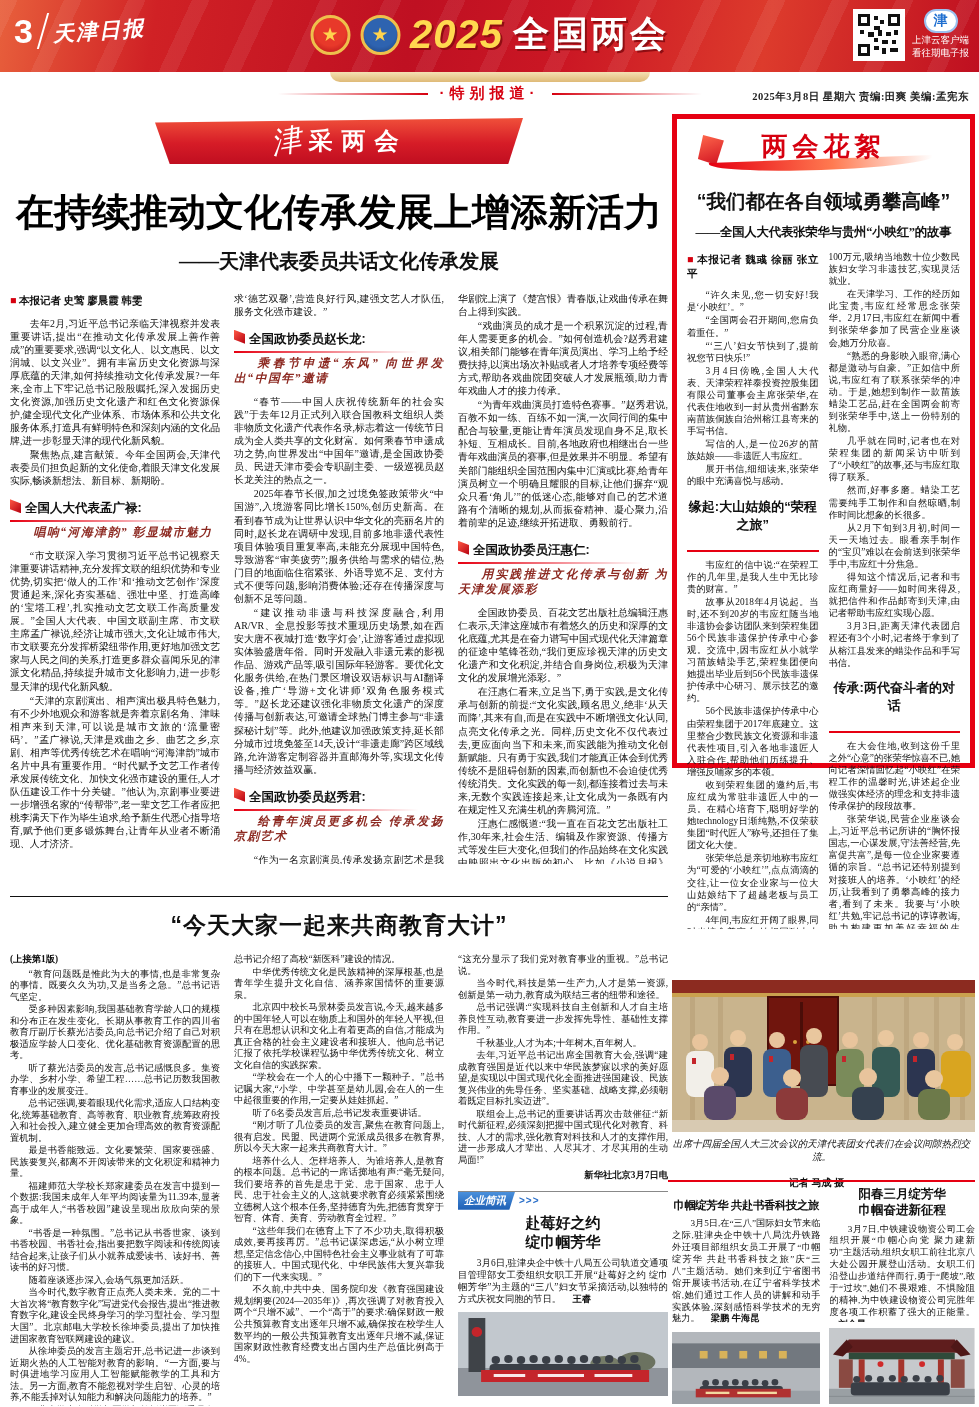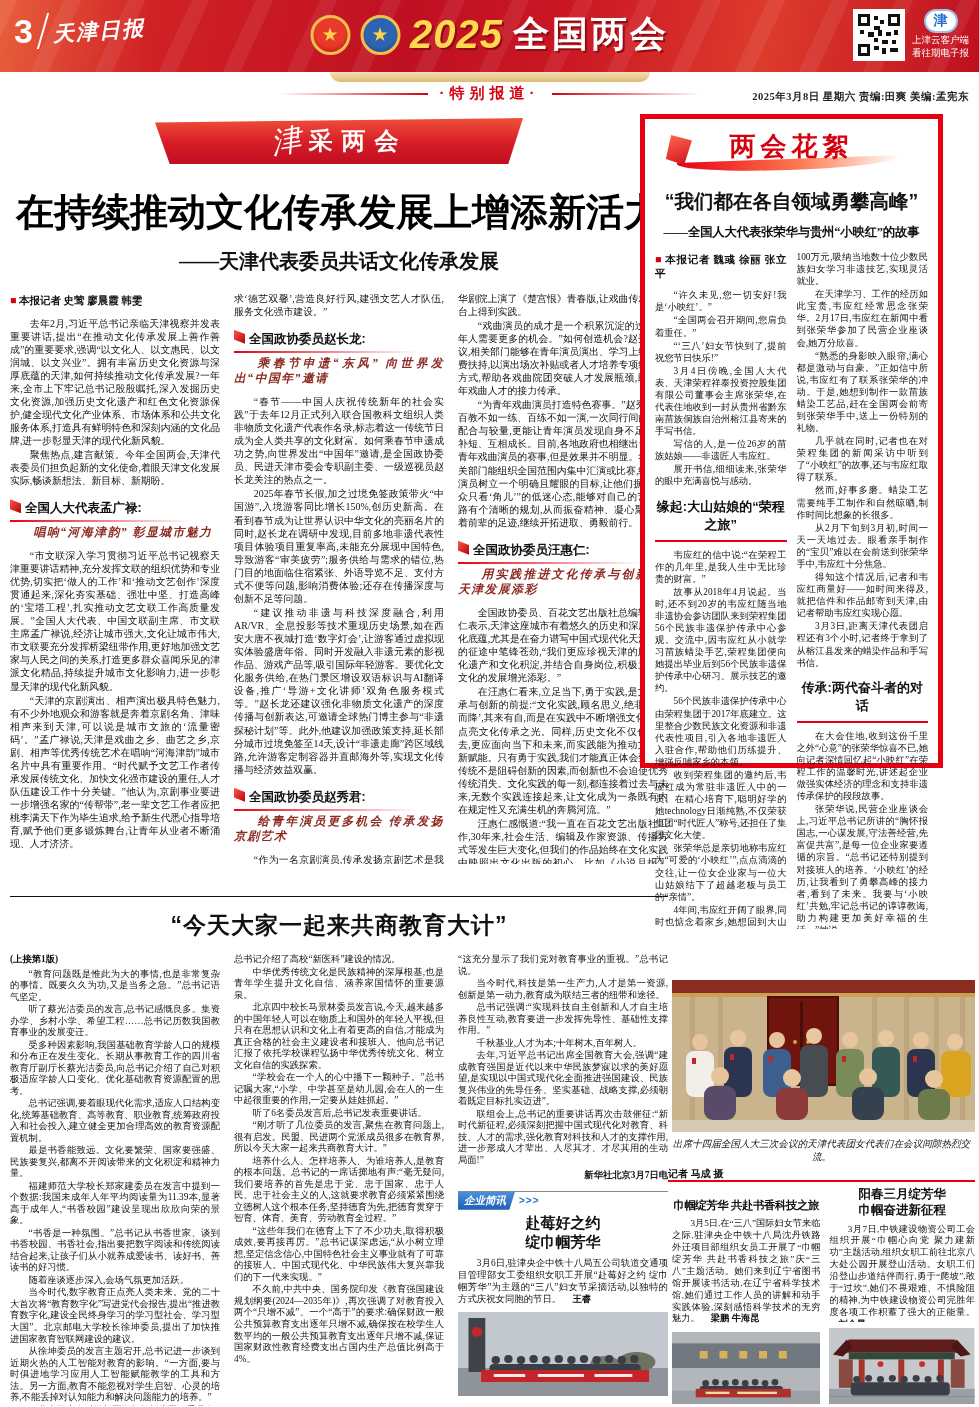--- a/index.html
+++ b/index.html
@@ -47,54 +47,54 @@
   .para{text-indent:2em;margin:0 0 1px}
   .para.cont{text-indent:0}
   .byline{font-weight:700;font-size:10.5px;margin:2px 0 9px;font-family:"Liberation Serif",serif}
   .byline::before{content:"■ ";color:#d6000f}
   .sec-head{font:700 12.5px "Liberation Sans",sans-serif;margin:11px 0 3px;padding:2px 0 5px 15px;position:relative;text-indent:0;
     background:linear-gradient(90deg,#e60012,rgba(230,0,18,0) 88%) left bottom/100% 2px no-repeat}
   .sec-head::before{content:"";position:absolute;left:0;top:1px;width:11px;height:14px;
     background:linear-gradient(135deg,#ff5a46,#b50010);clip-path:polygon(0 0,100% 30%,100% 100%,0 70%)}
   .sec-sub{font-style:italic;color:#8d2a22;font-weight:700;font-size:11.8px;margin:1px 0 8px;text-indent:2em;letter-spacing:1.5px}
   .red-head{font:700 13px "Liberation Sans",sans-serif;width:fit-content;margin:10px auto 7px;border-bottom:2px solid #e60012;
-    padding-bottom:6px;text-indent:0;text-align:center}
+    padding-bottom:16px;text-indent:0;text-align:center}
   .wire-sig{text-align:right;font-weight:700;margin-top:4px;font-family:Liberation Serif, serif}
   .cont-label{font-weight:700;margin:0 0 3px;text-indent:0}
   .inline-sig{margin-left:9px;font-family:"Liberation Sans",sans-serif;white-space:nowrap}
 
   
   .main-article{position:absolute;left:10px;top:114px;width:658px;height:780px}
   .jin-badge{width:368px;height:46px;margin:4px auto 0;position:relative;display:flex;align-items:center;justify-content:center;
     background:linear-gradient(180deg,#f0503a 0%,#d61c27 55%,#c00e20 100%);
     clip-path:polygon(0 10%,100% 0,96% 100%,4% 100%);box-shadow:0 4px 8px rgba(200,20,30,.3)}
   .jin-script{font-family:"Liberation Serif",serif;font-style:italic;font-size:30px;color:#fff;margin-right:8px;transform:rotate(-10deg)}
   .jin-rest{font:900 24px "Liberation Sans",sans-serif;color:#fff;letter-spacing:9px}
   .headline{margin:27px 0 0;text-align:center;font:900 38px/1.15 "Liberation Sans",sans-serif;color:#000;letter-spacing:0}
   .main-subtitle{margin-top:13px;text-align:center;font-weight:700;font-size:20px}
   .cols-main{margin-top:17px;height:572px;font-size:9.9px;line-height:1.32}
 
   
-  .huaxu-box{position:absolute;left:640px;top:114px;width:303px;height:654px;border:5px solid #e60012;box-sizing:border-box;
+  .huaxu-box{position:absolute;left:672px;top:114px;width:303px;height:654px;border:5px solid #e60012;box-sizing:border-box;
     padding:8px 10px 6px;background:#fff}
   .hx-badge{height:46px;position:relative;text-align:center;margin-top:2px}
   .hx-badge-text{font:900 26px "Liberation Sans",sans-serif;color:#d6000f;letter-spacing:5px;position:relative;z-index:2}
   .hx-swoosh{position:absolute;left:8%;right:10%;top:30px;height:11px;z-index:1;
     background:linear-gradient(90deg,#e60012,#ff7a50 55%,rgba(255,122,80,0));border-radius:0 0 100% 100%/0 0 180% 180%;transform:rotate(-2deg)}
   .hx-blob{position:absolute;left:4%;top:6px;width:26px;height:30px;background:linear-gradient(160deg,#ff6a4d,#cf0e1f);
     clip-path:polygon(20% 0,100% 18%,70% 100%,0 80%);z-index:1}
   .hx-headline{margin:13px 0 0;text-align:center;font:900 19.5px "Liberation Sans",sans-serif;white-space:nowrap;letter-spacing:0}
   .hx-subtitle{margin-top:9px;text-align:center;font-weight:700;font-size:12.4px;white-space:nowrap;letter-spacing:-.2px}
   .cols-hx{gap:10px;margin-top:10px;height:678px;font-size:9.3px;line-height:1.3}
 
   
   .photo-main{position:absolute;left:672px;top:980px;width:303px;height:152px;margin:0;overflow:hidden}
   .photo-main svg,.brief-photo svg{display:block;width:100%;height:100%}
   .photo-caption{position:absolute;left:668px;top:1138px;width:307px;font-style:italic;font-size:9.6px;text-align:center;color:#111}
-  .photo-credit{display:block;text-align:left;font:700 10px "Liberation Sans",sans-serif;font-style:normal;margin-top:3px;padding-right:10px}
+  .photo-credit{display:block;text-align:center;font:700 10px "Liberation Sans",sans-serif;font-style:normal;margin-top:12px;padding-right:10px}
   .red-divider{position:absolute;left:668px;top:1180px;width:307px;height:2px;background:#e60012}
 
   
   .edu-article{position:absolute;left:10px;top:896px;width:658px;height:511px;border-top:1.5px solid #111}
   .edu-title{margin:13px 0 0;text-align:center;font:900 23px "Liberation Sans",sans-serif;letter-spacing:1px}
   .cols-edu{margin-top:13px;height:452px;font-size:9.3px;line-height:1.24}
 
   
   .brief-a{margin-top:9px;border-top:1px solid #888;padding-top:0}
   .brief-label-row{display:flex;align-items:center;gap:4px;margin-bottom:3px}
@@ -333,22 +333,22 @@
   </div>
   <div class="red-divider"></div>
 
   <section class="edu-article">
     <h2 class="edu-title">“今天大家一起来共商教育大计”</h2>
     <div class="cols cols-edu">
       <div class="col">
         <div>
             <div class="cont-label">(上接第1版)</div>
             <div class="para">“教育问题既是惟此为大的事情,也是非常复杂的事情。既要久久为功,又是当务之急。”总书记语气坚定。</div>
+            <div class="para">受多种因素影响,我国基础教育学龄人口的规模和分布正在发生变化。长期从事教育工作的四川省教育厅副厅长蔡光洁委员,向总书记介绍了自己对积极适应学龄人口变化、优化基础教育资源配置的思考。</div>
             <div class="para">听了蔡光洁委员的发言,总书记感慨良多。集资办学、乡村小学、希望工程……总书记历数我国教育事业的发展变迁。</div>
-            <div class="para">受多种因素影响,我国基础教育学龄人口的规模和分布正在发生变化。长期从事教育工作的四川省教育厅副厅长蔡光洁委员,向总书记介绍了自己对积极适应学龄人口变化、优化基础教育资源配置的思考。</div>
             <div class="para">总书记强调,要着眼现代化需求,适应人口结构变化,统筹基础教育、高等教育、职业教育,统筹政府投入和社会投入,建立健全更加合理高效的教育资源配置机制。</div>
             <div class="para">最是书香能致远。文化要繁荣、国家要强盛、民族要复兴,都离不开阅读带来的文化积淀和精神力量。</div>
             <div class="para">福建师范大学校长郑家建委员在发言中提到一个数据:我国未成年人年平均阅读量为11.39本,显著高于成年人,“书香校园”建设呈现出欣欣向荣的景象。</div>
             <div class="para">“书香是一种氛围。”总书记从书香世家、谈到书香校园、书香社会,指出要把数字阅读和传统阅读结合起来,让孩子们从小就养成爱读书、读好书、善读书的好习惯。</div>
             <div class="para">随着座谈逐步深入,会场气氛更加活跃。</div>
             <div class="para">当今时代,数字教育正点亮人类未来。党的二十大首次将“教育数字化”写进党代会报告,提出“推进教育数字化,建设全民终身学习的学习型社会、学习型大国”。北京邮电大学校长徐坤委员,提出了加快推进国家教育智联网建设的建议。</div>
             <div class="para">从徐坤委员的发言主题宕开,总书记进一步谈到近期火热的人工智能对教育的影响。“一方面,要与时俱进地学习应用人工智能赋能教学的工具和方法。另一方面,教育不能忽视对学生启智、心灵的培养,不能丢掉对认知能力和解决问题能力的培养。”</div>
             <div class="para">西北大学生命科学与医学部教授崔亚丽委员向</div>
           </div>
       </div>

